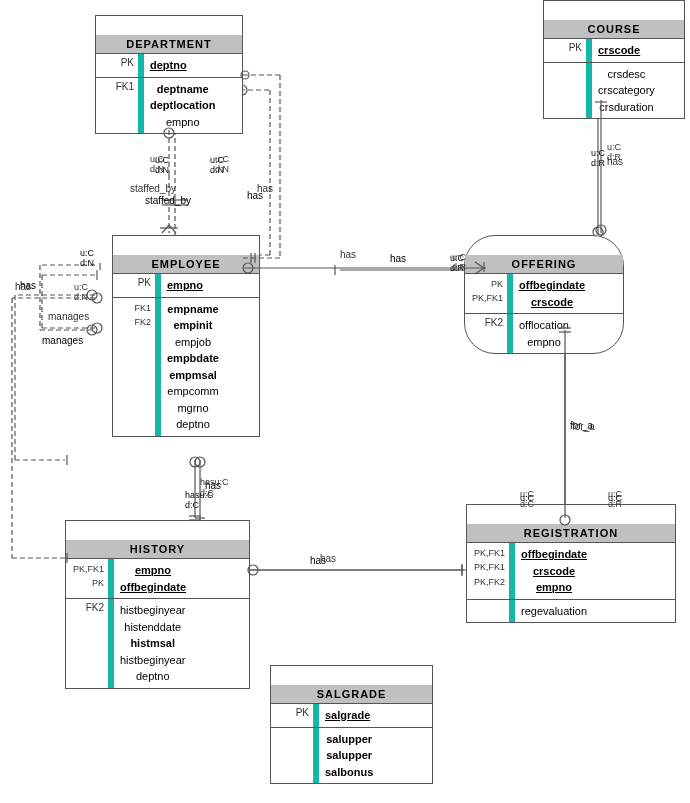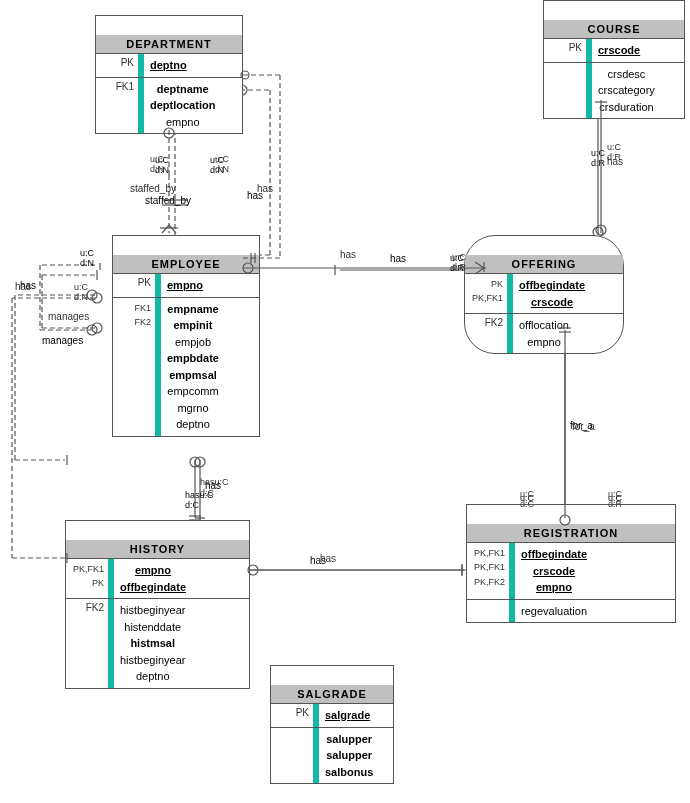--- a/index.html
+++ b/index.html
@@ -295,21 +295,21 @@
       </div>
       <div class="entity-row">
         <div class="pk-col"></div>
         <div class="attr-col">
           <span>regevaluation</span>
         </div>
       </div>
     </div>
   </div>
 
-  <div class="entity" style="left:270px; top:665px; width:124px;">
+  <div class="entity" style="left:270px; top:665px; width:163px;">
     <div class="entity-header">SALGRADE</div>
     <div class="entity-body">
       <div class="entity-row">
         <div class="pk-col">PK</div>
         <div class="attr-col">
           <span class="underline bold">salgrade</span>
         </div>
       </div>
       <div class="entity-row">
         <div class="pk-col"></div>

